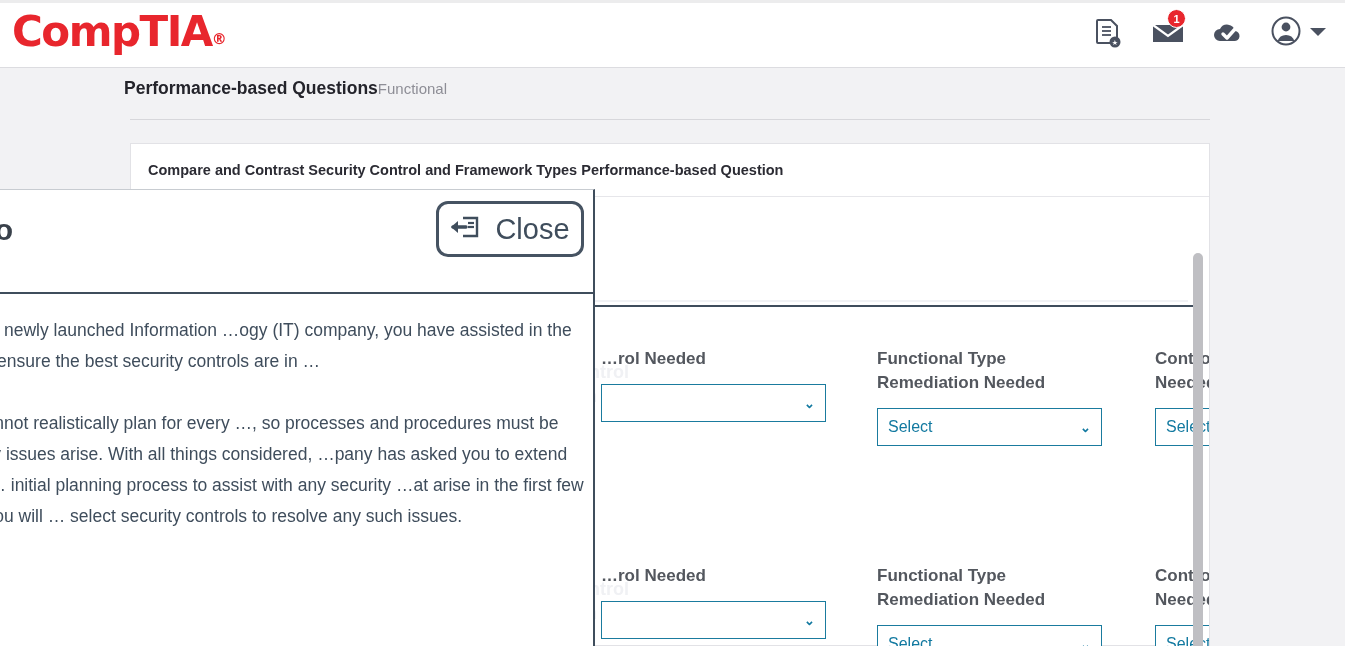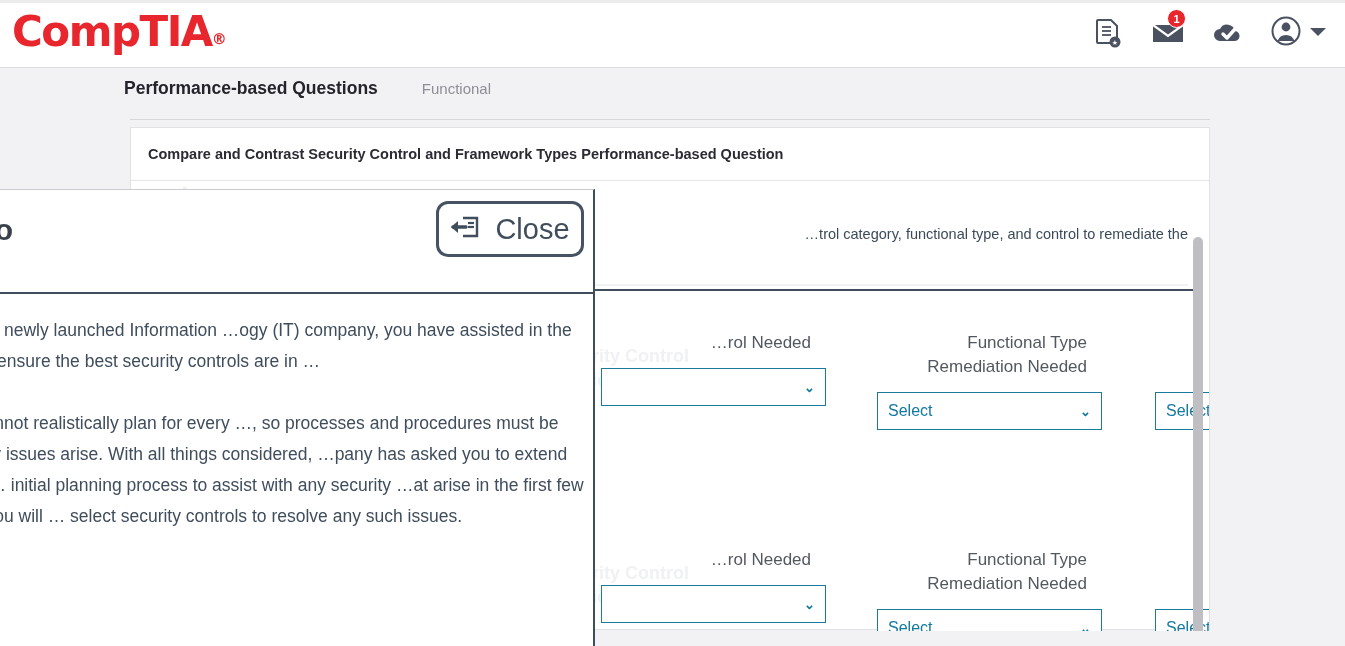--- a/index.html
+++ b/index.html
@@ -45,39 +45,38 @@
     display: flex; align-items: center; justify-content: center;
     border: 1px solid #fff;
   }
   .avatar-group { display:flex; align-items:center; gap: 8px; cursor:pointer; }
 
   
   .tabs {
     position: absolute; left: 130px; top: 78px;
     width: 1080px; height: 42px;
     border-bottom: 1px solid #d7d7db;
-    display: flex; align-items: flex-start; gap: 44px;
+    display: flex; align-items: flex-start; 
   }
   .tab-active {
     font-size: 17.5px; font-weight: bold; color: #24242b;
     margin-left: -6px;
     white-space: nowrap;
   }
   .tab-inactive {
     font-size: 15px; color: #8e8e96; padding-top: 2px;
     white-space: nowrap; cursor: pointer;
   }
 
   
   .card {
-    position: absolute; left: 130px; top: 127px;
+    position: absolute; left: 130px; top: 143px;
     width: 1080px; height: 503px;
     background: #ffffff;
     border: 1px solid #e2e2e6;
-    text-align: right;
   }
   .card-header {
     height: 52px; display: flex; align-items: center;
     padding-left: 17px;
     font-size: 14.5px; font-weight: bold; color: #2b2b33;
     background: #ffffff;
   }
   .card-body {
     position: relative;
     height: 451px;
@@ -131,21 +130,21 @@
     position: absolute; left: 0px; top: 108px;
     width: 1062px; height: 2px; background: #3f4d5c;
   }
 
   
   .qrow { position: absolute; left: 0; width: 1062px; }
   .qrow1 { top: 150px; }
   .qrow2 { top: 367px; }
   .qcol { position: absolute; }
   .qlabel {
-    font-size: 17px; font-weight: normal; color: #53575e;
+    font-size: 17px; font-weight: bold; color: #53575e;
     line-height: 24px; width: 210px;
   }
   .qselect {
     margin-top: 13px;
     width: 225px; height: 38px;
     border: 1px solid #1a7b9e;
     background: #ffffff;
     color: #1279a0;
     font-size: 16px;
     font-family: "Liberation Sans", sans-serif;

